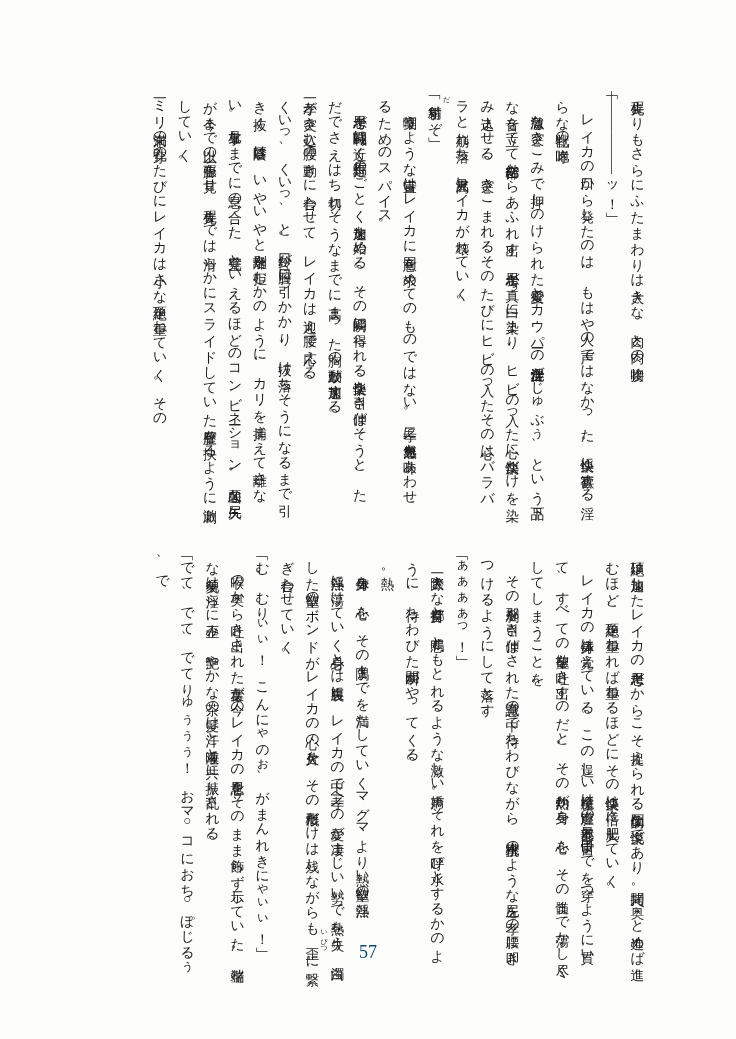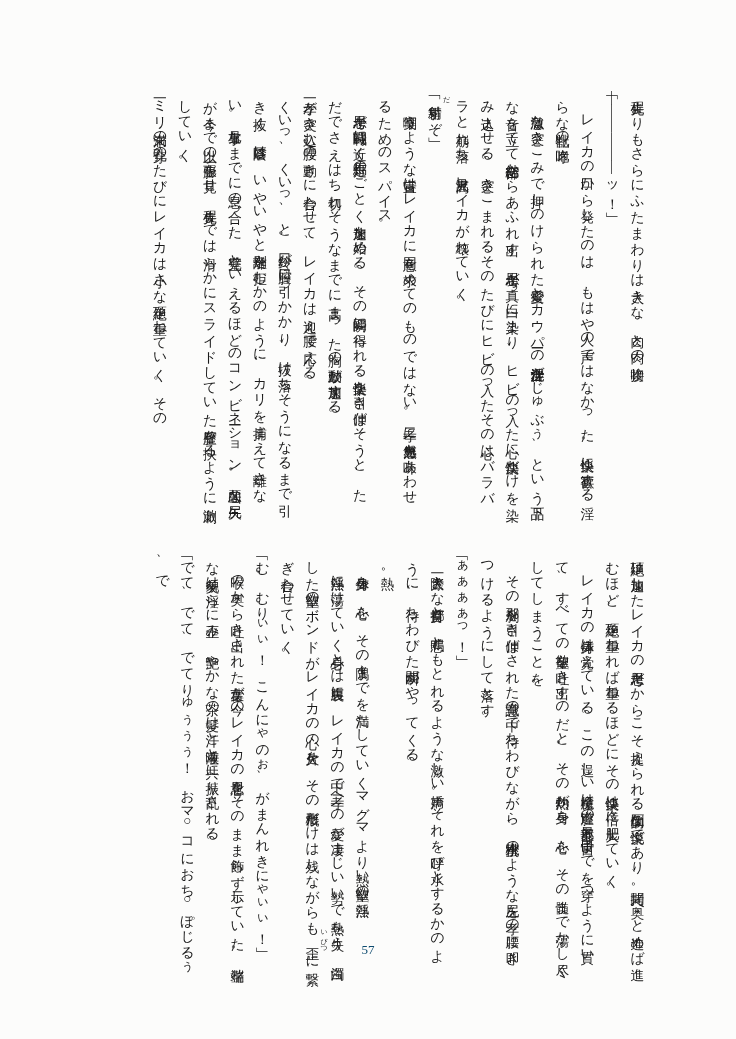--- a/index.html
+++ b/index.html
@@ -33,21 +33,21 @@
     line-break:anywhere;
     word-break:break-all;
   }
   .vblock p.indent{ text-indent:1em; }
   ruby{ ruby-align:center; }
   rt{ font-size:7px; letter-spacing:0; }
   .page-number{
     position:absolute;
     top:942px;left:0;right:0;
     text-align:center;
-    font-size:13px;
+    font-size:18px;
     color:#0c4a6e;
   }
 </style>
 </head>
 <body>
 
 <div class="page">
 
   <section class="vblock top">
     <p>先程よりもさらにふたまわりは大きな、肉と肉の接吻。</p>

